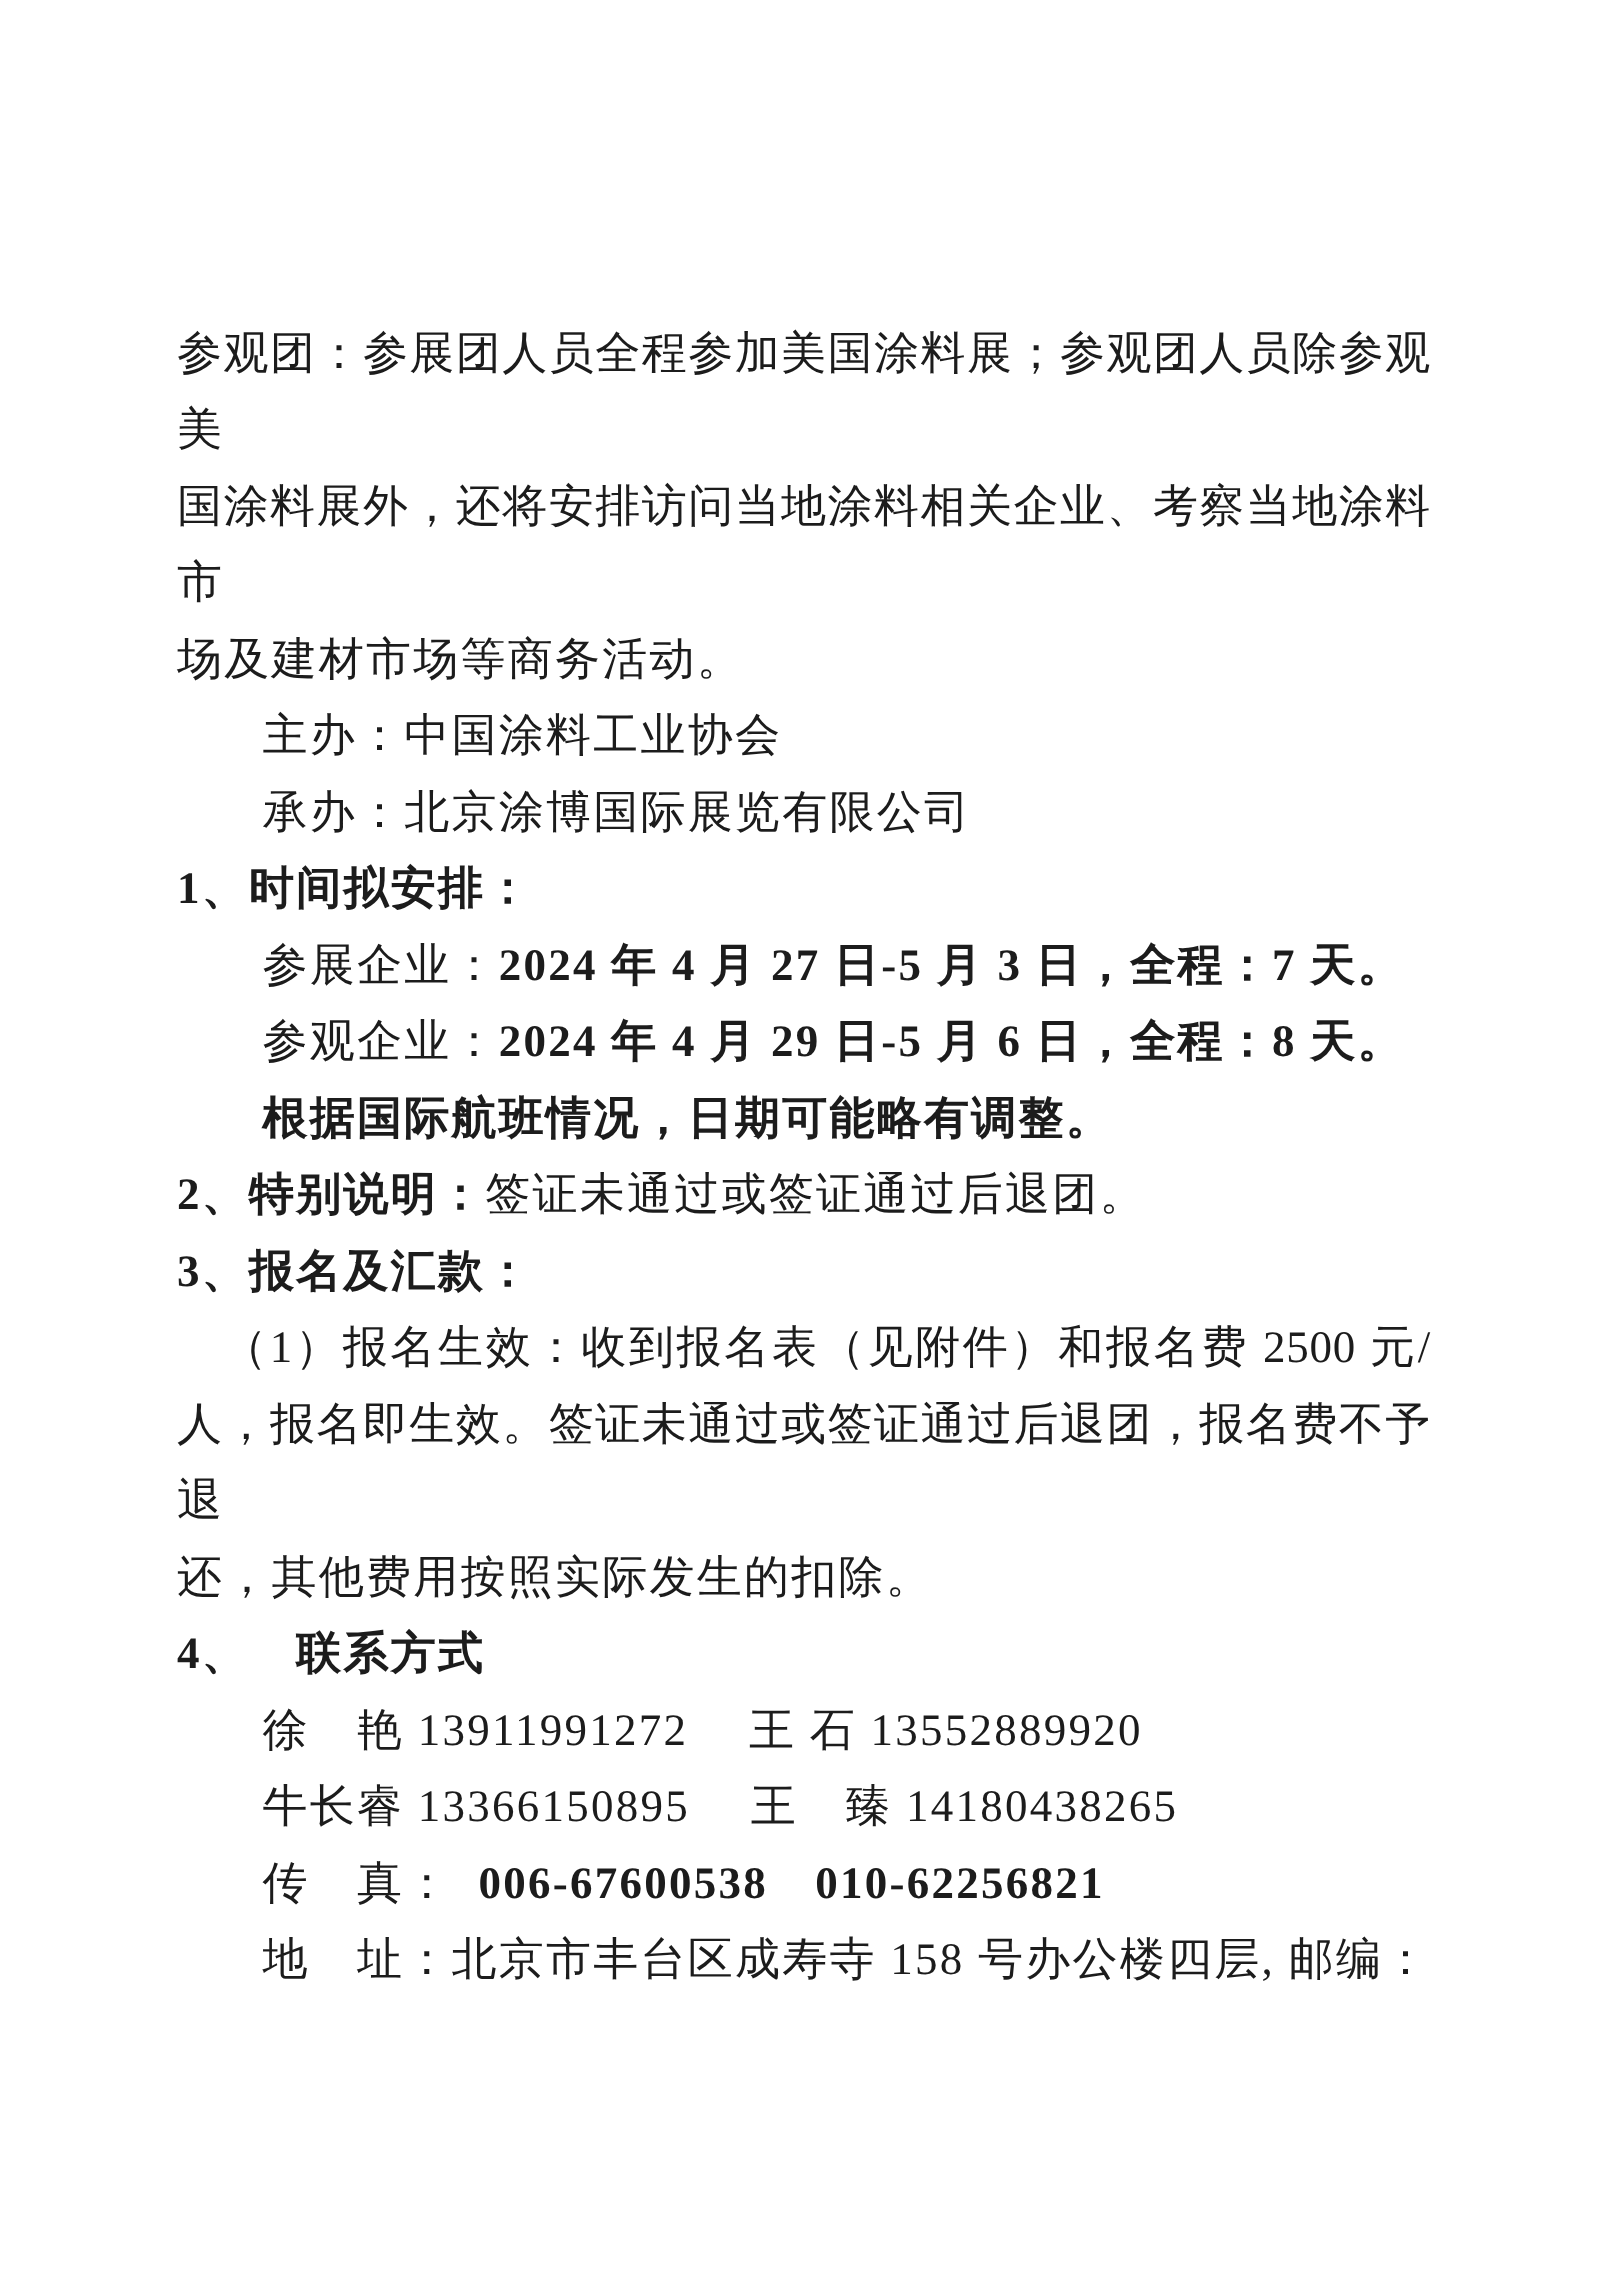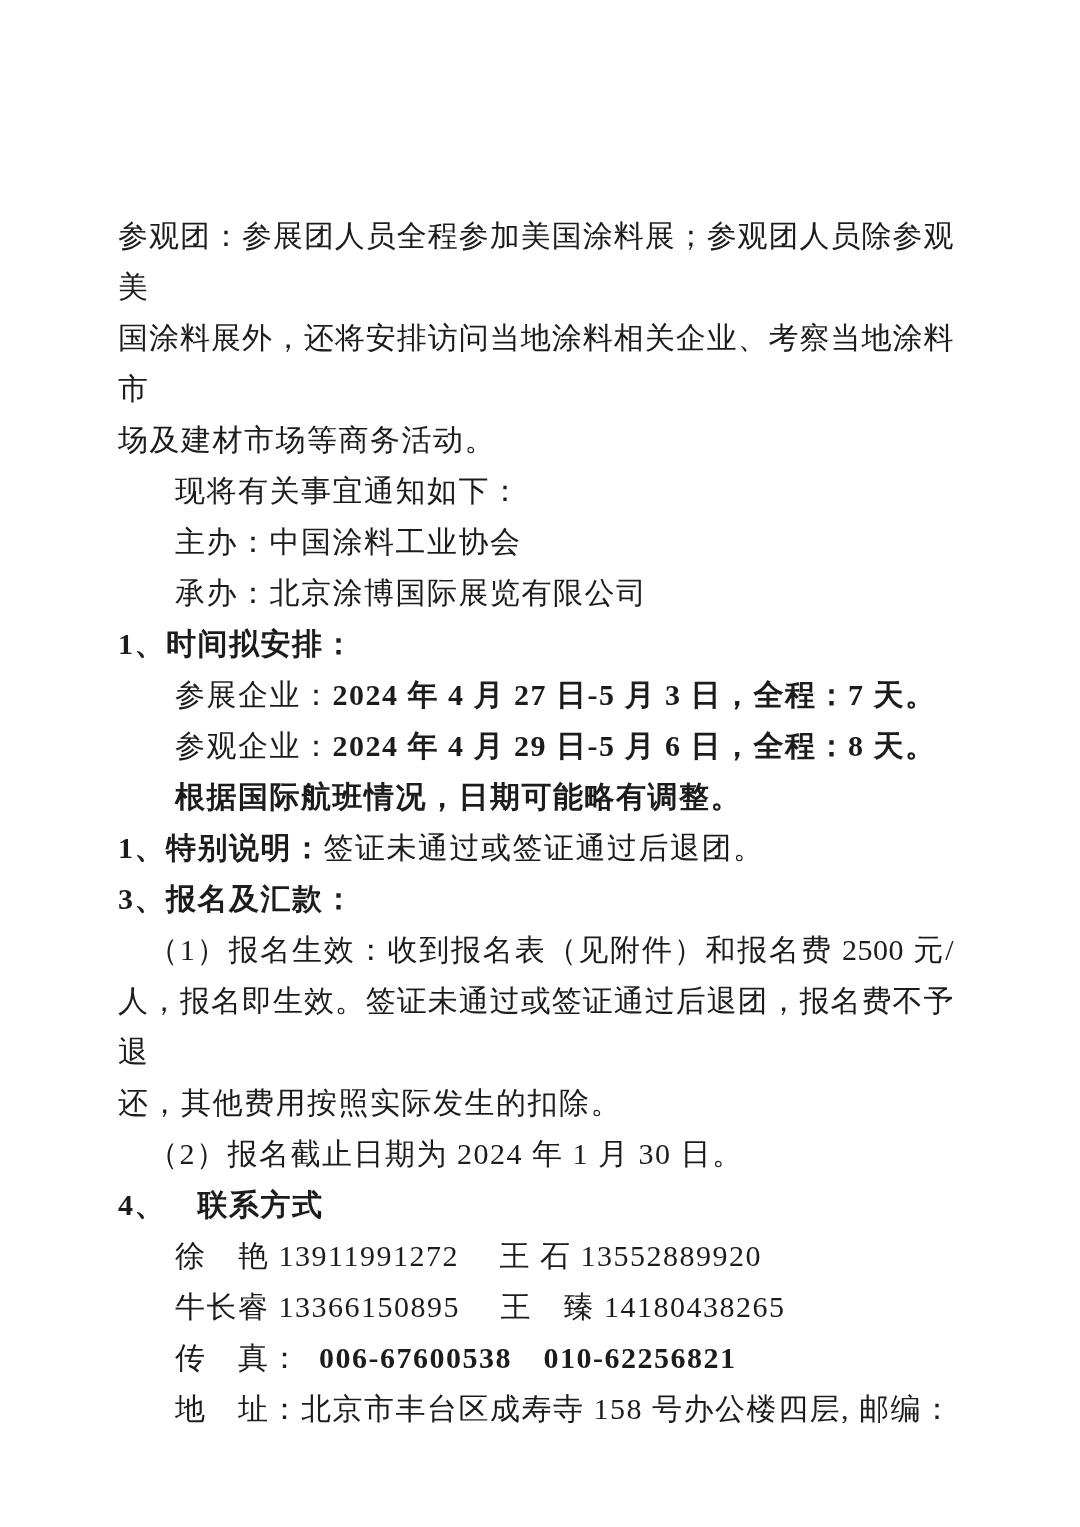--- a/index.html
+++ b/index.html
@@ -56,33 +56,31 @@
   }
 </style>
 </head>
 <body>
 
 <div class="page">
   <div class="content">
     <div class="ln justify"><span>参观团：参展团人员全程参加美国涂料展；参观团人员除参观美</span></div>
     <div class="ln justify"><span>国涂料展外，还将安排访问当地涂料相关企业、考察当地涂料市</span></div>
     <div class="ln"><span>场及建材市场等商务活动。</span></div>
-    <div class="ln indent"><span>现将有关事宜通知如下：</span></div>
     <div class="ln indent"><span>主办：中国涂料工业协会</span></div>
     <div class="ln indent"><span>承办：北京涂博国际展览有限公司</span></div>
     <div class="ln"><span class="b">1、时间拟安排：</span></div>
     <div class="ln indent"><span>参展企业：</span><span class="b">2024 年 4 月 27 日-5 月 3 日，全程：7 天。</span></div>
     <div class="ln indent"><span>参观企业：</span><span class="b">2024 年 4 月 29 日-5 月 6 日，全程：8 天。</span></div>
     <div class="ln indent"><span class="b">根据国际航班情况，日期可能略有调整。</span></div>
-    <div class="ln"><span class="b">1、特别说明：</span><span>签证未通过或签证通过后退团。</span></div>
+    <div class="ln"><span class="b">2、特别说明：</span><span>签证未通过或签证通过后退团。</span></div>
     <div class="ln"><span class="b">3、报名及汇款：</span></div>
     <div class="ln justify indent-paren"><span>（1）报名生效：收到报名表（见附件）和报名费 2500 元/</span></div>
     <div class="ln justify"><span>人，报名即生效。签证未通过或签证通过后退团，报名费不予退</span></div>
     <div class="ln"><span>还，其他费用按照实际发生的扣除。</span></div>
-    <div class="ln indent-paren"><span>（2）报名截止日期为 2024 年 1 月 30 日。</span></div>
     <div class="ln"><span class="b">4、　联系方式</span></div>
     <div class="ln indent"><span>徐　艳 13911991272　 王 石 13552889920</span></div>
     <div class="ln indent"><span>牛长睿 13366150895　 王　臻 14180438265</span></div>
     <div class="ln indent"><span>传　真：  </span><span class="b">006-67600538　010-62256821</span></div>
     <div class="ln indent"><span>地　址：北京市丰台区成寿寺 158 号办公楼四层, 邮编：</span></div>
   </div>
   <div class="pagenum">-2-</div>
 </div>
 
 </body></html>

